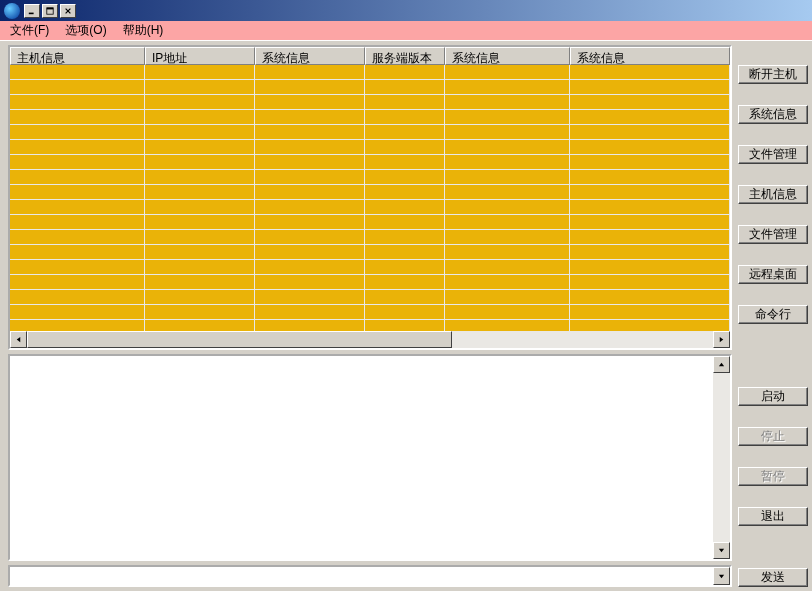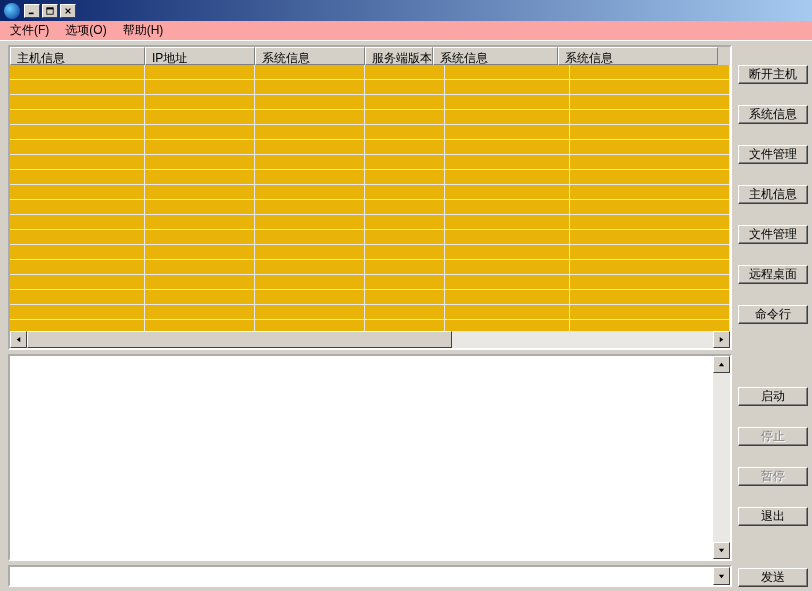--- a/index.html
+++ b/index.html
@@ -241,21 +241,21 @@
   <div class="menuitem">帮助(H)</div>
 </div>
 
 <div class="client">
   <div class="leftcol">
     <div class="listview-wrap">
       <div class="lv-headers">
         <div class="lv-h" style="width:135px">主机信息</div>
         <div class="lv-h" style="width:110px">IP地址</div>
         <div class="lv-h" style="width:110px">系统信息</div>
-        <div class="lv-h" style="width:68px">服务端版本</div>
+        <div class="lv-h" style="width:80px">服务端版本</div>
         <div class="lv-h" style="width:125px">系统信息</div>
         <div class="lv-h" style="width:160px">系统信息</div>
       </div>
       <div class="lv-body">
         <div class="lv-rows">
           <div class="lv-row">
               <div class="lv-cell" style="width:135px"></div>
               <div class="lv-cell" style="width:110px"></div>
               <div class="lv-cell" style="width:110px"></div>
               <div class="lv-cell" style="width:80px"></div>

